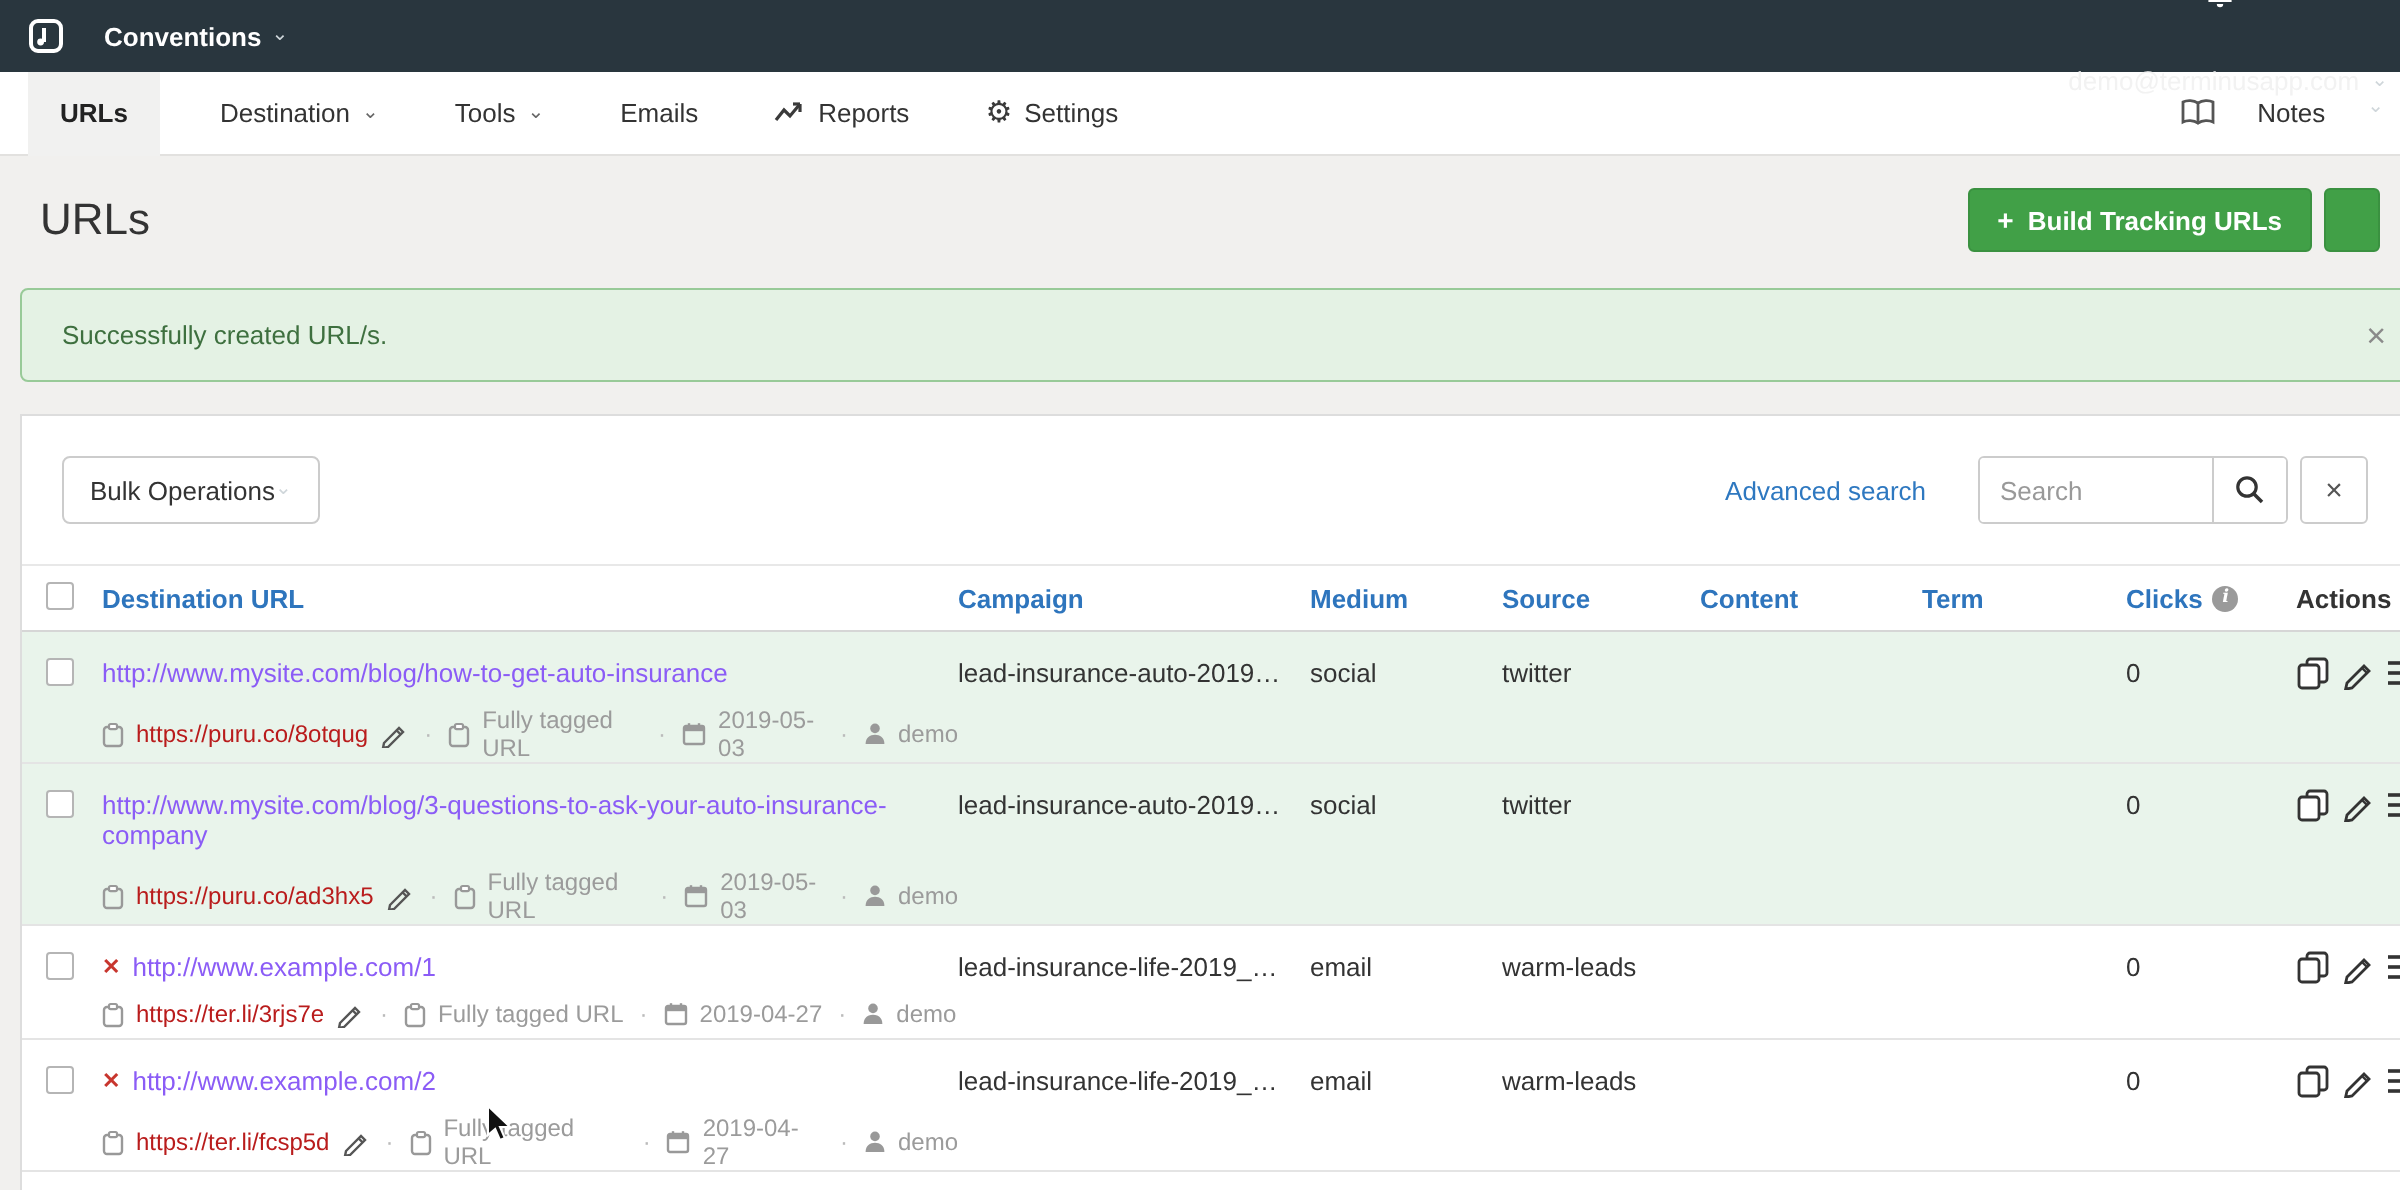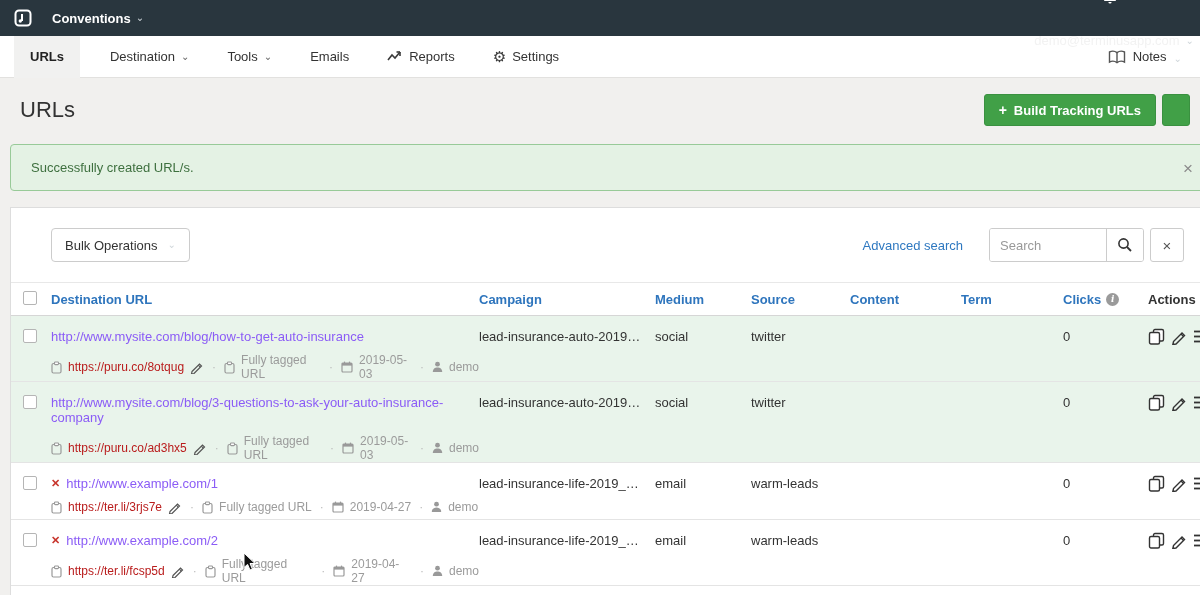--- a/index.html
+++ b/index.html
@@ -30,21 +30,21 @@
     display:flex; align-items:center; padding-left:14px;
   }
   .tab {
     display:flex; align-items:center; gap:6px; height:42px;
     padding:0 8px; margin-right:22px; font-size:13px; color:#333; cursor:pointer;
   }
   .tab.active { background:#f1f1f0; padding:0 16px; font-weight:bold; color:#222; }
   .tab .chev { color:#666; }
   .nav-icon { width:16px; height:14px; }
   .gear-glyph { font-size:15px; color:#3a3a3a; line-height:1; }
-  .notes { margin-left:auto; display:flex; align-items:flex-end; gap:7px; font-size:13px; color:#333; padding-right:18px; cursor:pointer; }
+  .notes { margin-left:auto; display:flex; align-items:flex-start; gap:21px; font-size:13px; color:#333; padding-right:8px; cursor:pointer; }
   .book { width:18px; height:14px; }
 
   
   .page-head { display:flex; align-items:center; padding:16px 10px 0 20px; }
   .page-title { font-size:22px; font-weight:400; color:#333; }
   .btn-green {
     margin-left:auto; height:32px; display:flex; align-items:center; gap:7px;
     background:var(--accent-green,#41a047); color:#fff; font-size:13px; font-weight:bold;
     border:1px solid #3a9140; border-radius:3px; padding:0 14px; cursor:pointer; flex:none;
   }
@@ -66,23 +66,23 @@
     font-size:17px; color:#8a8a8a; cursor:pointer; line-height:1;
   }
 
   
   .panel {
     margin:16px 0 0 10px; width:1195px; min-height:400px;
     background:#fff; border:1px solid #ddd; border-bottom:none;
   }
   .panel-toolbar { display:flex; align-items:center; padding:20px 20px 20px 20px; }
   .btn-bulk {
-    display:flex; align-items:center; gap:10px; height:34px; padding:0 13px;
+    display:flex; align-items:center; height:34px; padding:0 13px;
     background:#fff; border:1px solid #ccc; border-radius:4px;
-    font-size:13px; color:#333; cursor:pointer;margin-left:20px;
+    font-size:13px; color:#333; cursor:pointer;
   }
   .adv-search { margin-left:auto; margin-right:26px; font-size:13px; color:var(--link-blue,#2e78c0); cursor:pointer; }
   .search-group { display:flex; align-items:stretch; height:34px; border:1px solid #ccc; border-radius:3px; overflow:hidden; background:#fff; }
   .search-input { width:116px; border:none; outline:none; padding:0 10px; font-size:13px; color:#4d7c0f; font-family:"Liberation Sans",sans-serif; }
   .search-input::placeholder { color:#999; }
   .search-btn { width:37px; display:flex; align-items:center; justify-content:center; border-left:1px solid #ccc; background:#fff; cursor:pointer; }
   .clear-btn {
     margin-left:6px; width:34px; height:34px; display:flex; align-items:center; justify-content:center;
     border:1px solid #ccc; border-radius:3px; background:#fff; font-size:15px; color:#555; cursor:pointer;
   }

